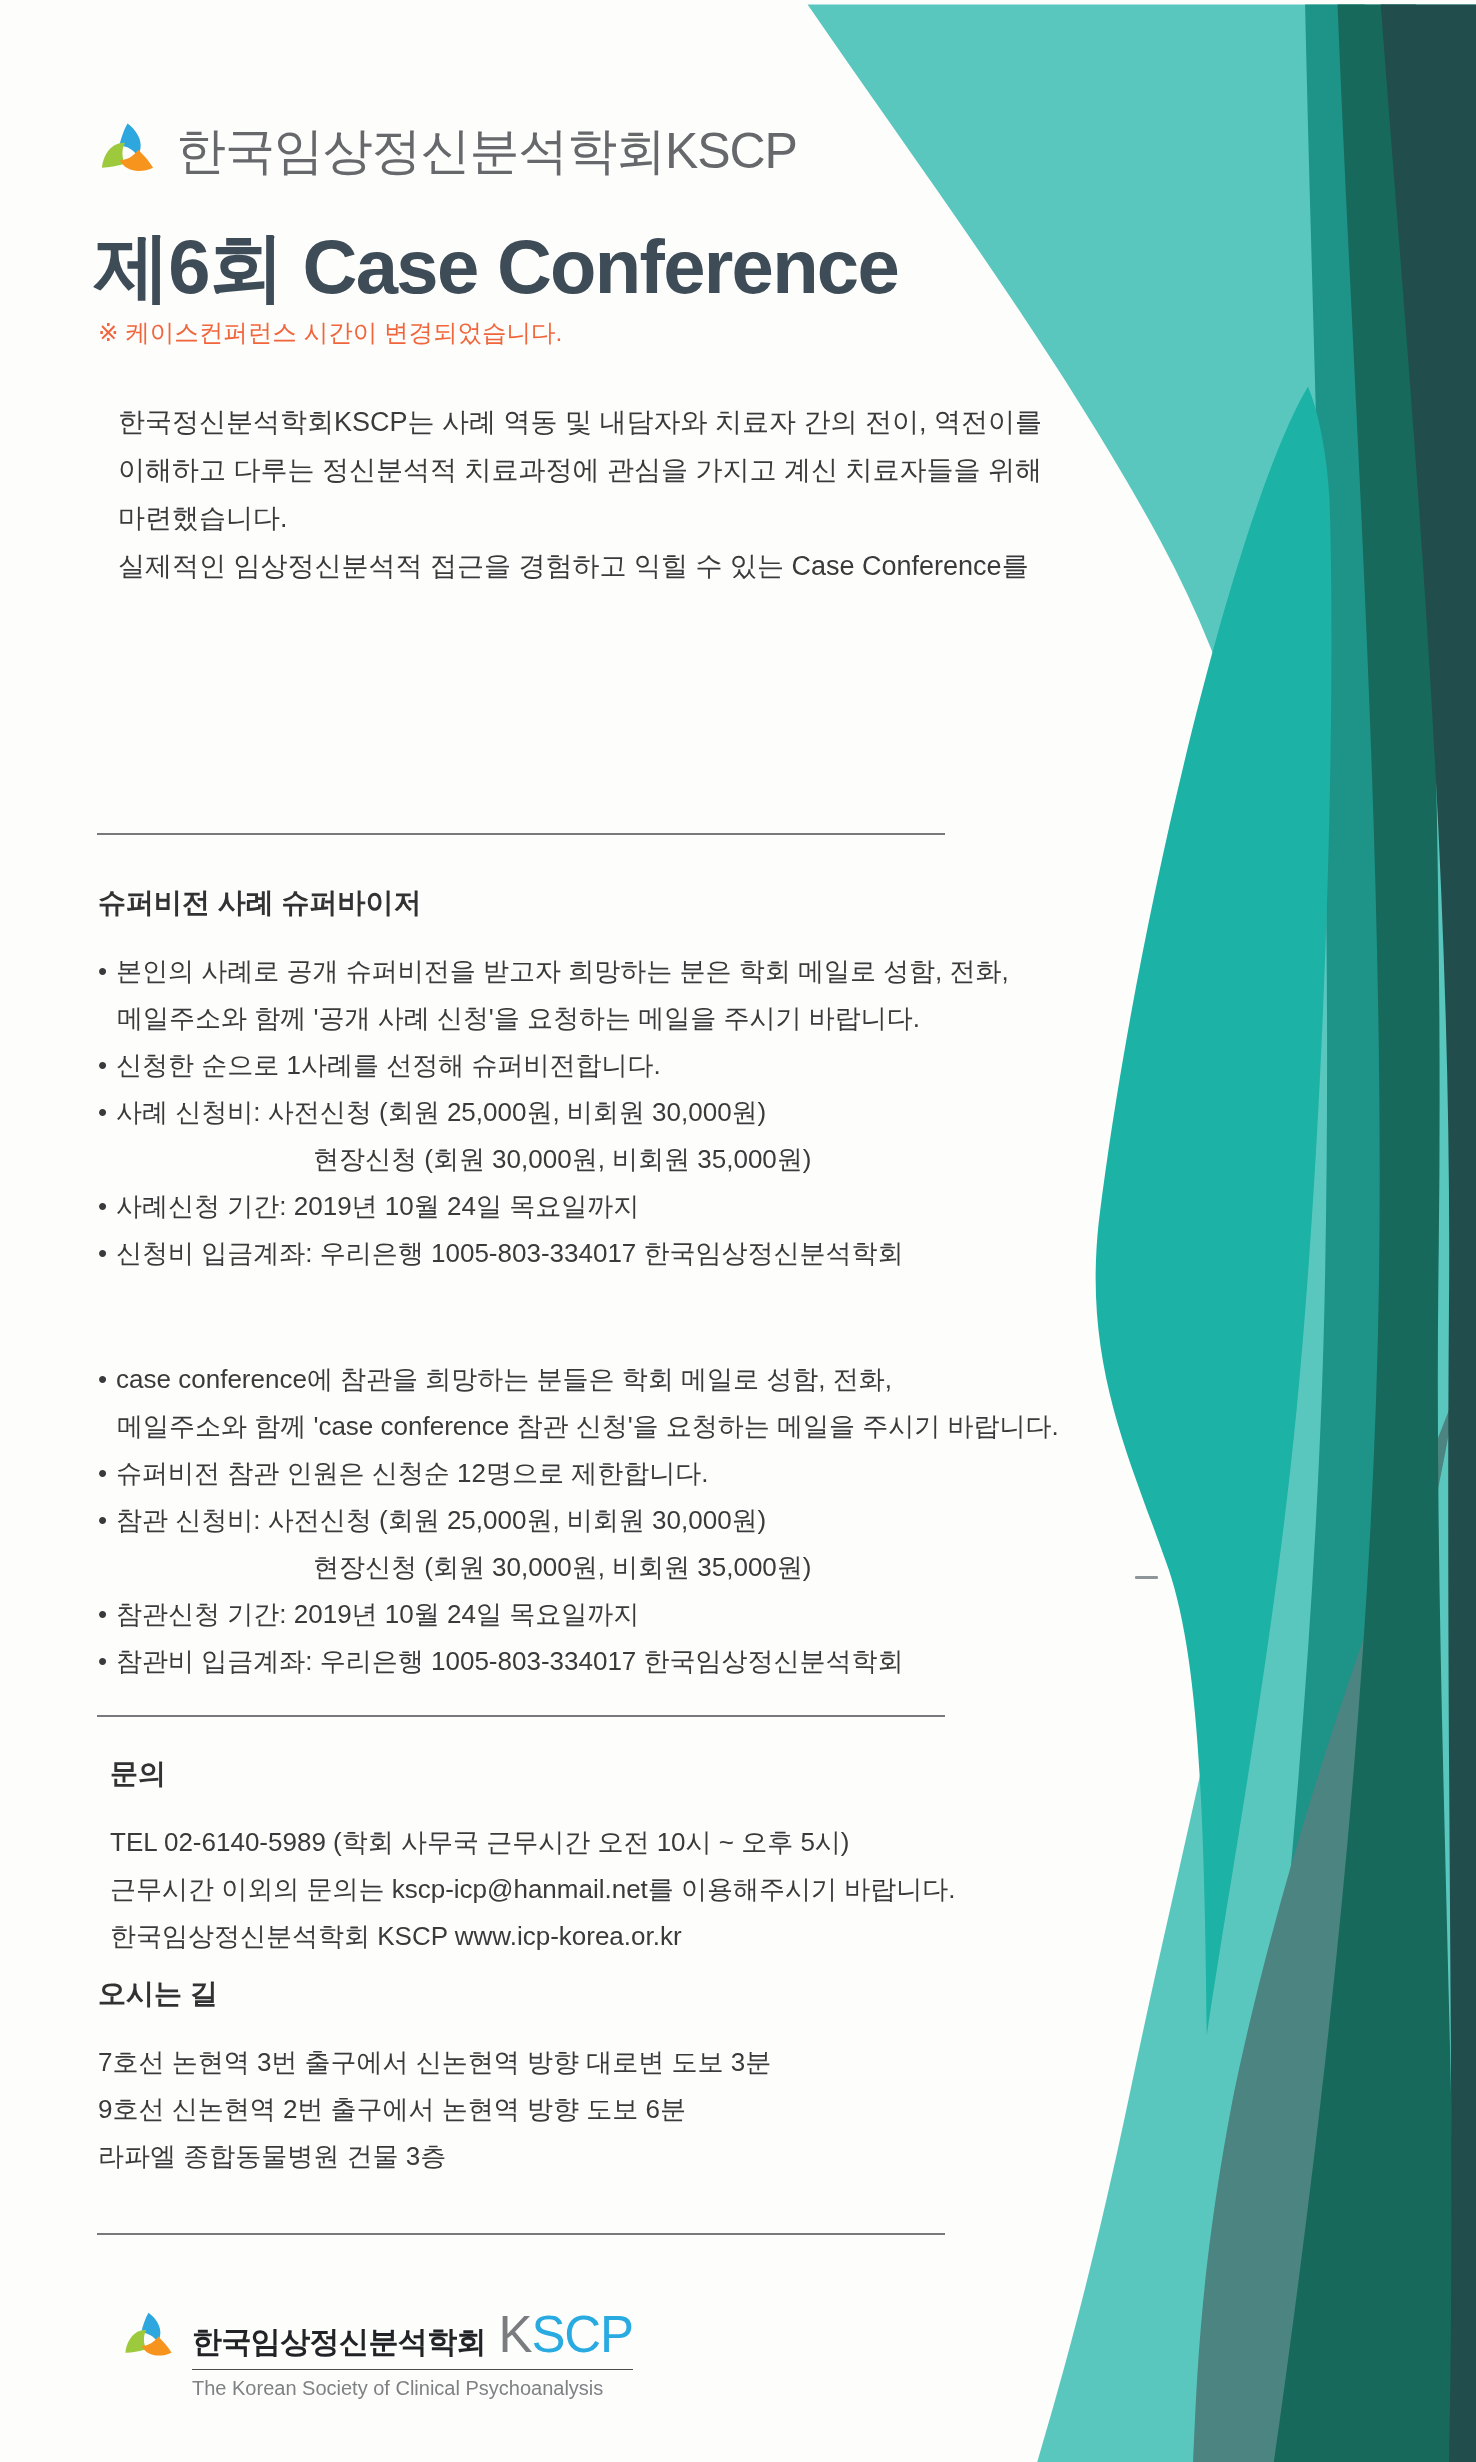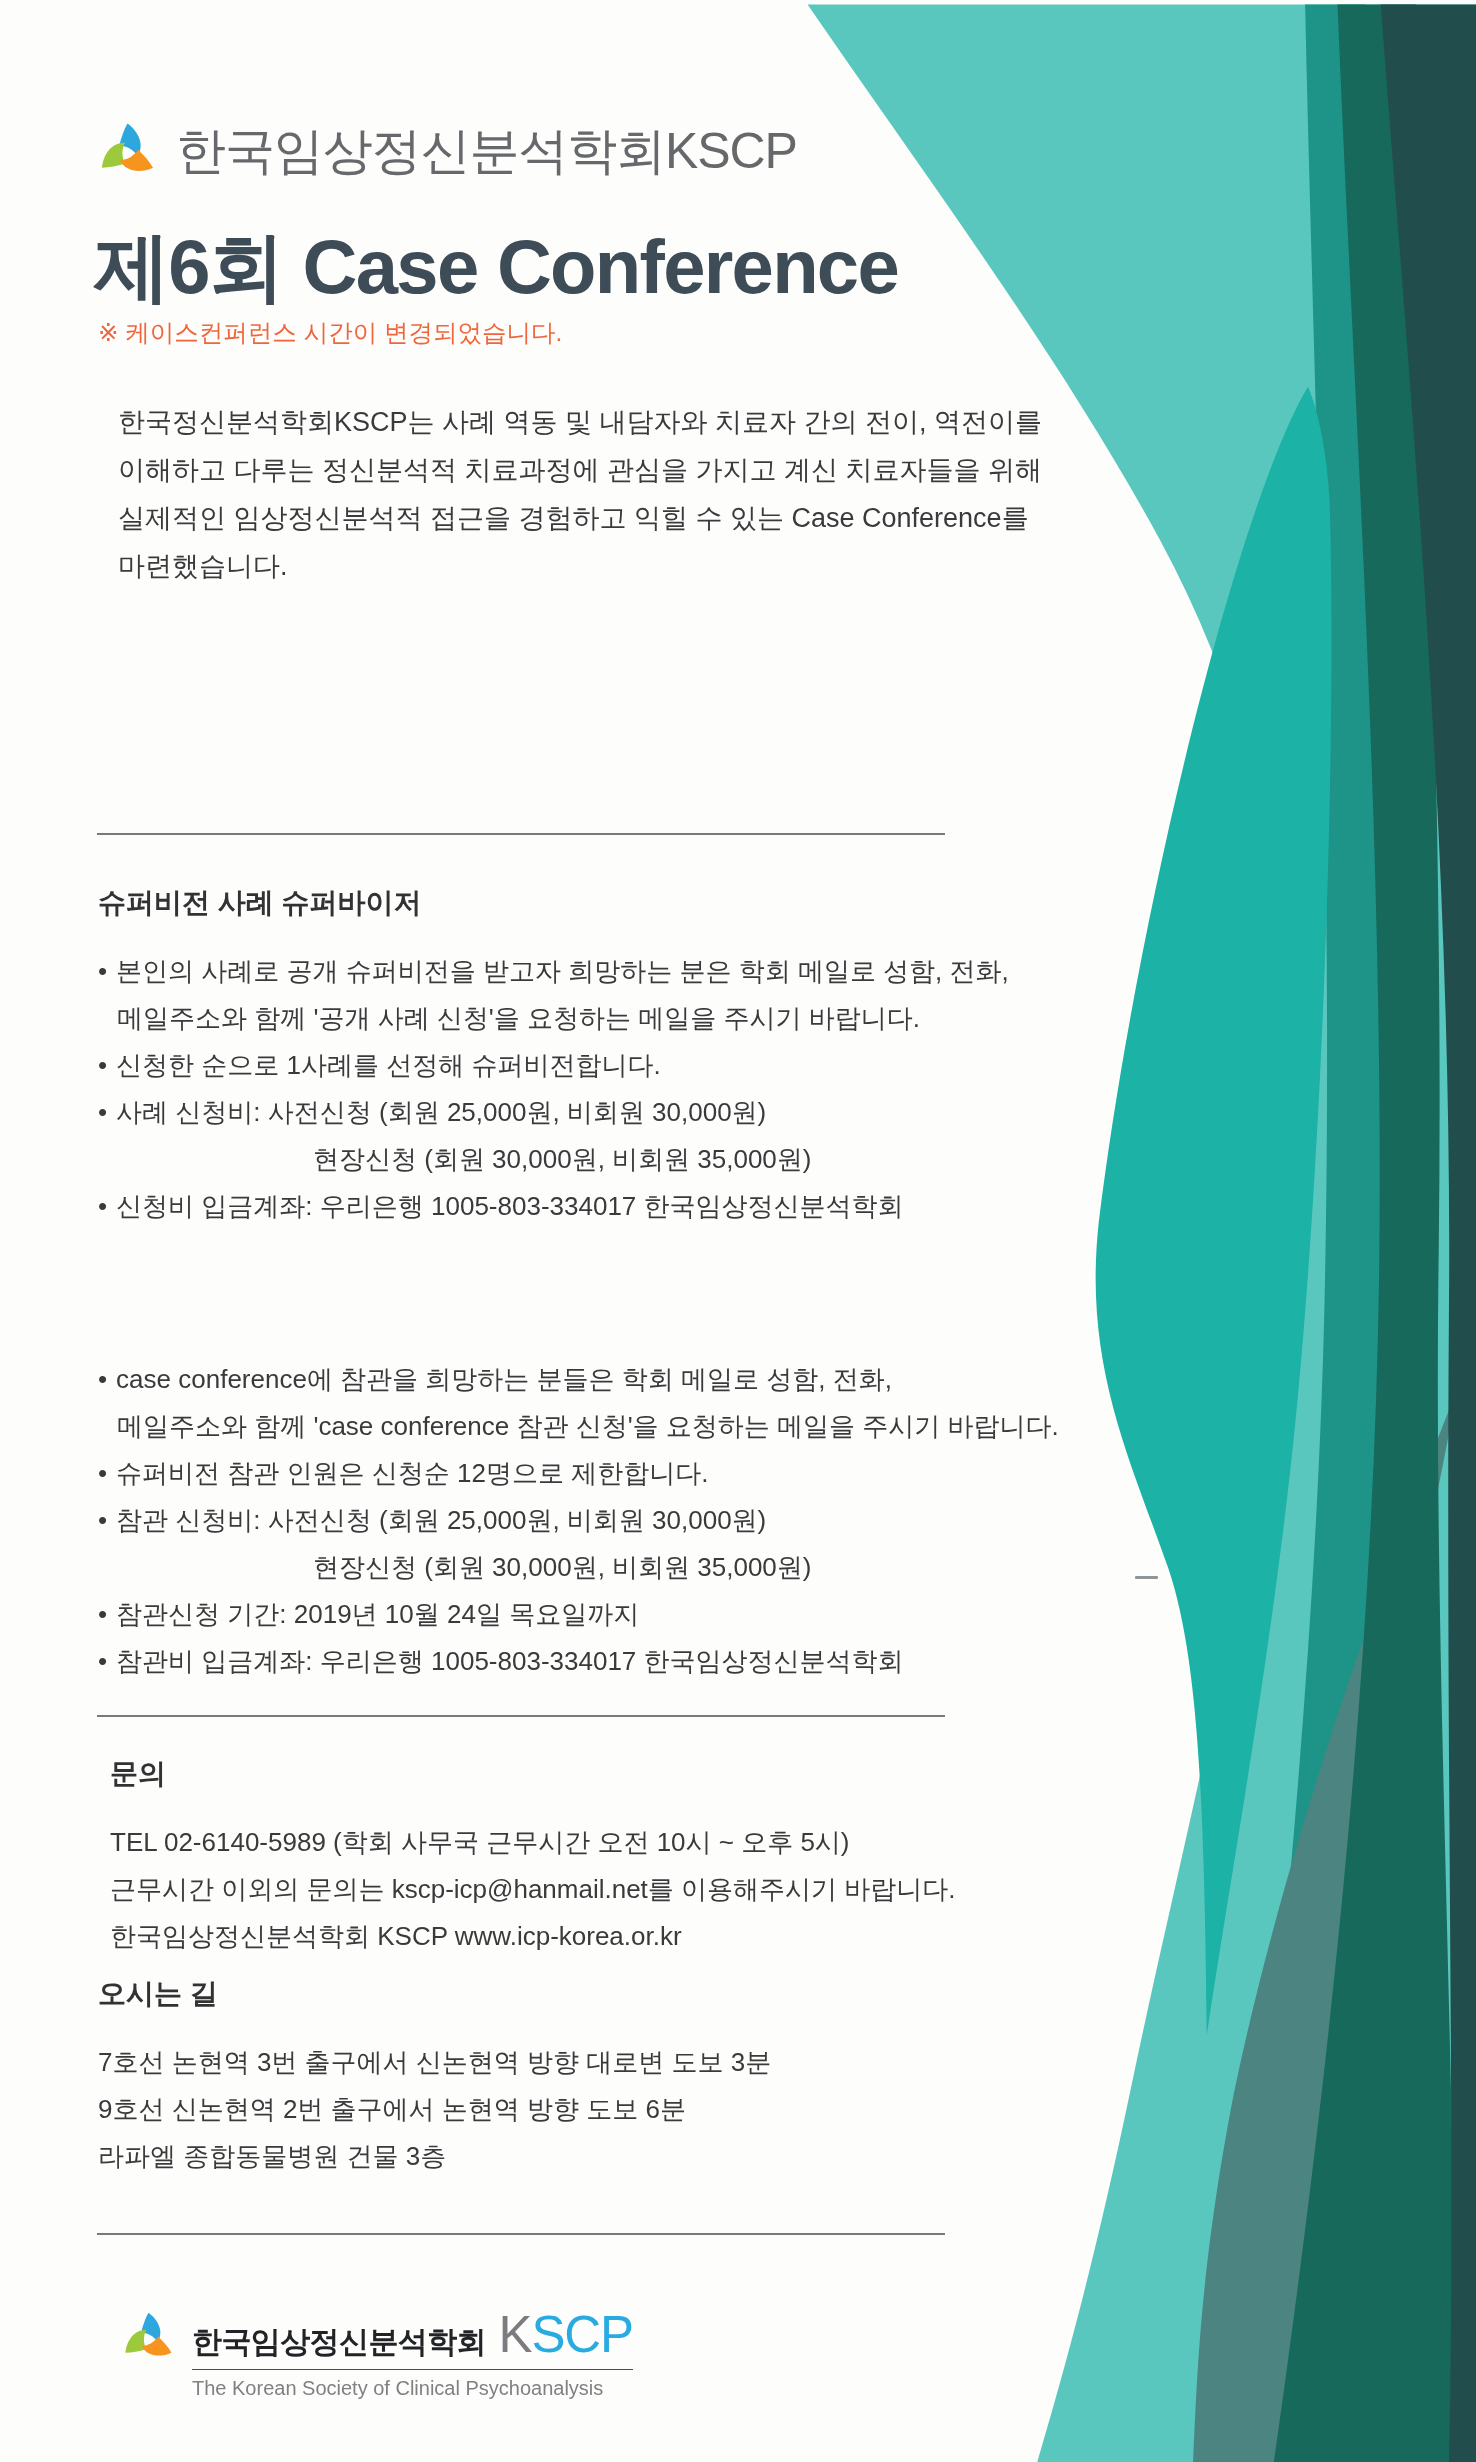--- a/index.html
+++ b/index.html
@@ -74,34 +74,35 @@
     </svg>
     <span class="org">한국임상정신분석학회KSCP</span>
   </div>
 
   <div id="title" class="abs">제6회 Case Conference</div>
   <div id="notice" class="abs">※ 케이스컨퍼런스 시간이 변경되었습니다.</div>
 
   <div id="intro" class="abs">
     <div class="row">한국정신분석학회KSCP는 사례 역동 및 내담자와 치료자 간의 전이, 역전이를</div>
     <div class="row">이해하고 다루는 정신분석적 치료과정에 관심을 가지고 계신 치료자들을 위해</div>
+    <div class="row">마련했습니다.</div>
     <div class="row">실제적인 임상정신분석적 접근을 경험하고 익힐 수 있는 Case Conference를</div>
-    <div class="row">마련했습니다.</div>
   </div>
 
 
   <div class="rule abs" style="top:833px"></div>
 
   <div id="sec-case" class="section abs">
     <div class="head">슈퍼비전 사례 슈퍼바이저</div>
     <div class="row"><span class="bu">•</span><span>본인의 사례로 공개 슈퍼비전을 받고자 희망하는 분은 학회 메일로 성함, 전화,</span></div>
     <div class="row c1"><span>메일주소와 함께 '공개 사례 신청'을 요청하는 메일을 주시기 바랍니다.</span></div>
     <div class="row"><span class="bu">•</span><span>신청한 순으로 1사례를 선정해 슈퍼비전합니다.</span></div>
     <div class="row"><span class="bu">•</span><span>사례 신청비: 사전신청 (회원 25,000원, 비회원 30,000원)</span></div>
     <div class="row c2"><span>현장신청 (회원 30,000원, 비회원 35,000원)</span></div>
+    <div class="row"><span class="bu">•</span><span>사례신청 기간: 2019년 10월 24일 목요일까지</span></div>
     <div class="row"><span class="bu">•</span><span>신청비 입금계좌: 우리은행 1005-803-334017 한국임상정신분석학회</span></div>
   </div>
 
   <div id="sec-observe" class="section abs">
     <div class="row"><span class="bu">•</span><span>case conference에 참관을 희망하는 분들은 학회 메일로 성함, 전화,</span></div>
     <div class="row c1"><span>메일주소와 함께 'case conference 참관 신청'을 요청하는 메일을 주시기 바랍니다.</span></div>
     <div class="row"><span class="bu">•</span><span>슈퍼비전 참관 인원은 신청순 12명으로 제한합니다.</span></div>
     <div class="row"><span class="bu">•</span><span>참관 신청비: 사전신청 (회원 25,000원, 비회원 30,000원)</span></div>
     <div class="row c2"><span>현장신청 (회원 30,000원, 비회원 35,000원)</span></div>
     <div class="row"><span class="bu">•</span><span>참관신청 기간: 2019년 10월 24일 목요일까지</span></div>

